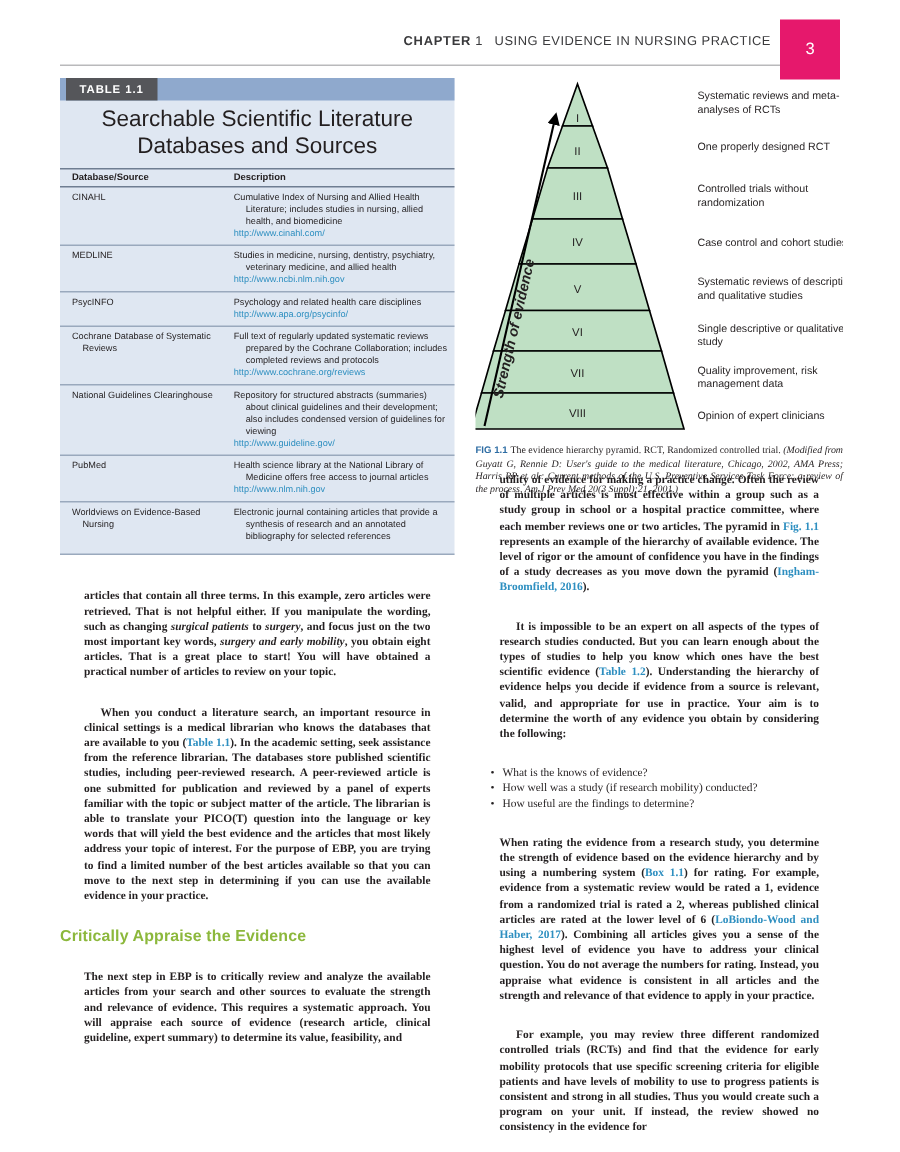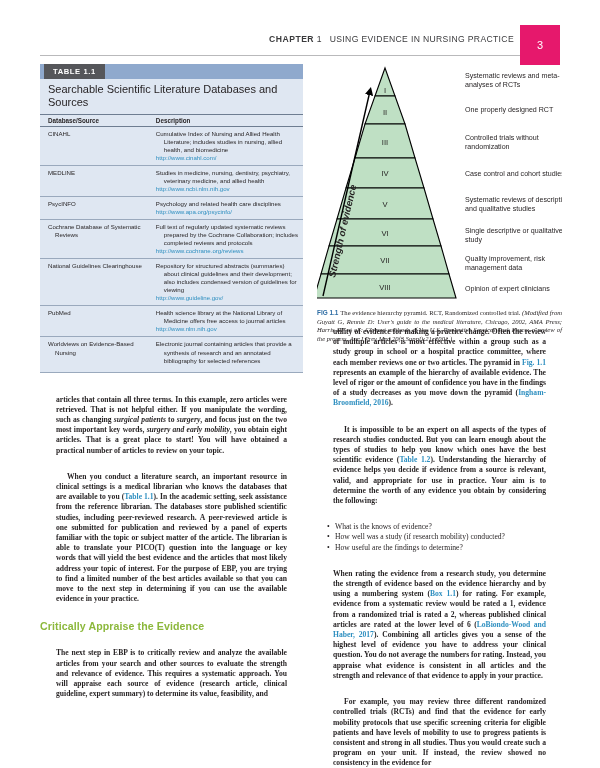--- a/index.html
+++ b/index.html
@@ -10,21 +10,21 @@
   body {
     width: 600px;
     height: 768px;
     overflow: hidden;
     font-family: "Liberation Serif", serif;
     color: #231f20;
     position: relative;
   }
   .page {
     position: absolute;
-    left: 0; top: 12px;
+    left: 0; top: 0;
     width: 600px; height: 636px;
   }
 
   
   .runhead {
     position: absolute;
     left: 40px; top: 18px;
     width: 520px;
     height: 26px;
   }
@@ -94,23 +94,24 @@
     font-family: "Liberation Sans", sans-serif;
     font-size: 7.6px;
     font-weight: bold;
     letter-spacing: 0.6px;
     display: flex;
     align-items: center;
   }
   .tbl-title {
     padding: 4px 8px 4px 8px;
     font-family: "Liberation Sans", sans-serif;
-    font-size: 11px;
+    font-size: 15px;
     line-height: 1.22;
     color: #231f20;
+    text-align: center;
   }
   table.tbl {
     width: 100%;
     border-collapse: collapse;
     font-family: "Liberation Sans", sans-serif;
     table-layout: fixed;
   }
   table.tbl th {
     text-align: left;
     font-size: 6.3px;

